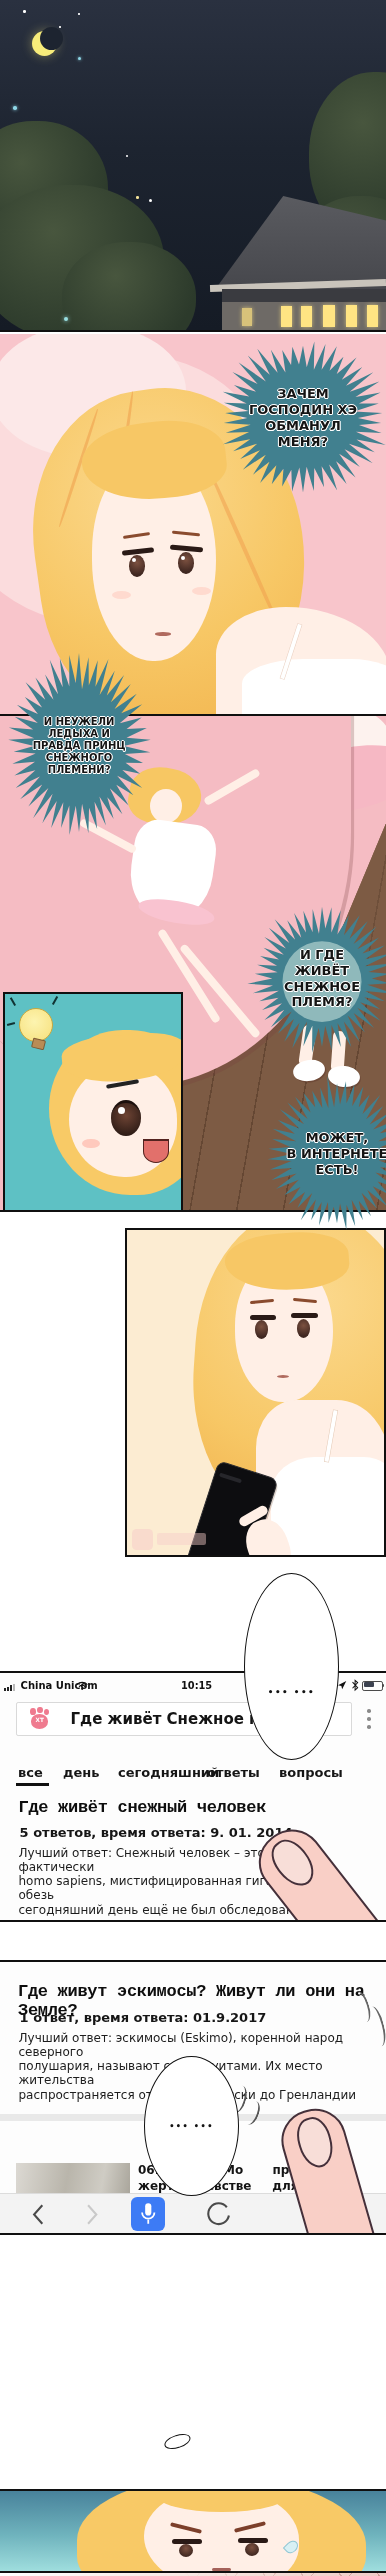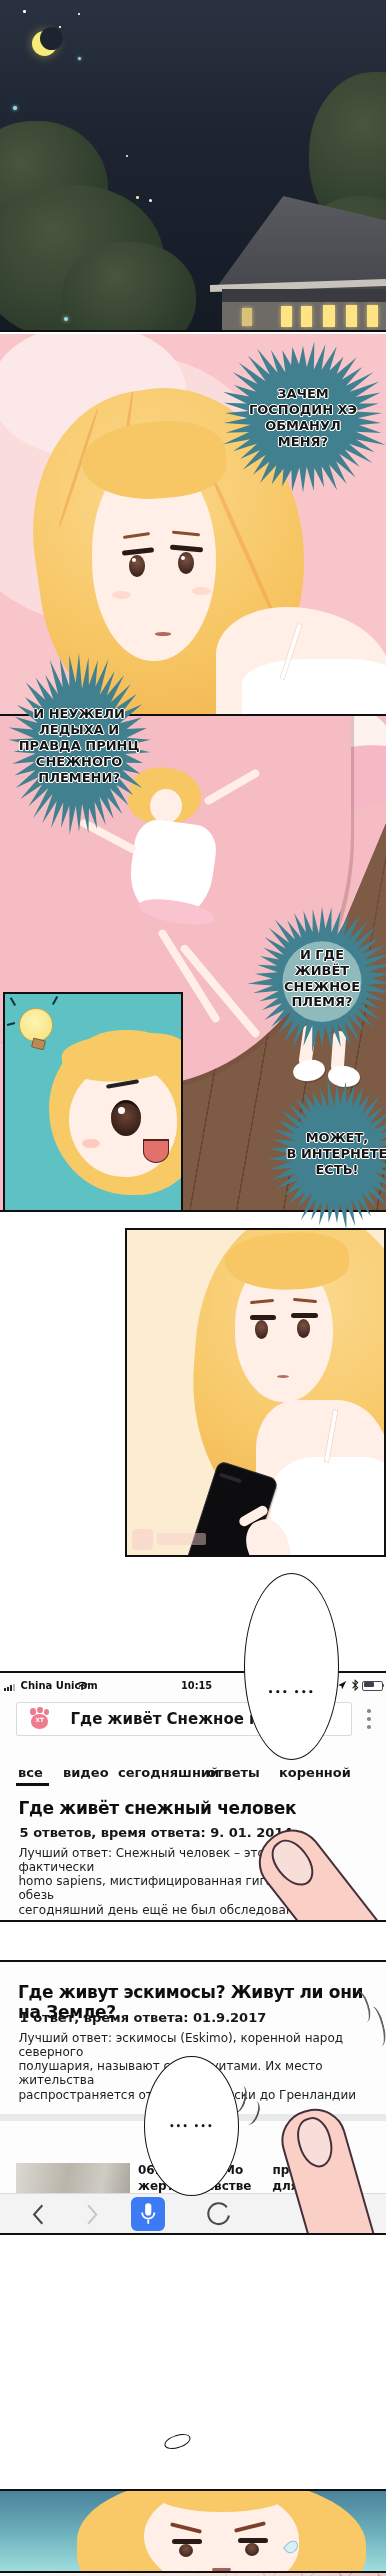--- a/index.html
+++ b/index.html
@@ -18,21 +18,21 @@
   .ebub{position:absolute;background:#fff;border:1.5px solid #101010;border-radius:50%;z-index:6;
         display:flex;align-items:center;justify-content:center;text-align:center;font-weight:bold;
         color:#141414;white-space:pre-line;line-height:1.25;}
   .star{position:absolute;border-radius:50%;background:#fff;}
   .bush{position:absolute;border-radius:48%;background:radial-gradient(circle at 40% 30%,#48563e,#2c3a2b 72%);}
   .win{position:absolute;background:#ffe483;box-shadow:0 0 4.6px rgba(255,228,131,.65);}
   .hairline{position:absolute;background:#ef9c4b;border-radius:40%;}
   .phone-ui{background:#fdfdfd;}
   .sb-txt{font-size:8.8px;color:#111;font-weight:bold;}
   .tab{position:absolute;font-size:13px;font-weight:bold;color:#161616;cursor:default;}
-  .rtitle{position:absolute;font-size:17px;font-weight:bold;color:#0e0e0e;letter-spacing:-0.3px;}
+  .rtitle{position:absolute;font-size:17px;font-weight:bold;color:#0e0e0e;letter-spacing:-0.3px;font-family:Liberation Mono, monospace;}
   .rmeta{position:absolute;font-size:13px;font-weight:bold;color:#161616;}
   .rsnip{position:absolute;font-size:12px;font-weight:500;color:#1d1d1d;white-space:pre-line;line-height:1.18;}
   .finger{position:absolute;width:61px;height:222px;background:#f9cfc6;border:2.1px solid #45303a;
           border-radius:31px 31px 15.5px 15.5px;z-index:5;}
   .finger .nail{position:absolute;left:50%;top:6.2px;transform:translateX(-50%);width:29px;height:47px;
           background:#f8ded8;border:2.1px solid #45303a;border-radius:46% 46% 52% 52%;}
   .arcline{position:absolute;width:13.4px;height:33px;border:0;border-right:2.1px solid #555;border-radius:50%;z-index:5;}
 </style>
 </head>
 <body>
@@ -111,21 +111,21 @@
     <div class="btxt" style="font-size:13px;">ЗАЧЕМ
 ГОСПОДИН ХЭ
 ОБМАНУЛ
 МЕНЯ?</div>
   </div>
 
   <div class="burst" style="left:4.1px;top:650px;width:150px;height:192px;">
     <svg viewBox="0 0 200 200" preserveAspectRatio="none">
         <polygon points="159.6,100.0 195.0,106.5 161.2,108.4 185.4,117.8 162.1,117.4 181.6,129.0 157.8,125.1 184.3,143.7 150.9,131.0 172.6,151.3 149.7,140.4 166.2,161.9 141.1,144.0 157.9,171.1 137.7,153.4 146.2,176.0 127.2,152.5 135.9,182.7 120.7,158.2 124.2,186.4 113.4,164.3 112.5,190.9 104.1,160.2 100.0,189.5 95.7,162.2 87.3,192.6 87.1,162.0 76.1,185.4 79.1,158.7 62.9,185.4 70.3,157.4 51.1,180.4 64.9,149.7 38.8,175.2 59.2,143.7 32.5,163.0 50.9,140.0 21.5,155.4 47.9,131.7 15.6,143.8 41.8,125.3 13.9,130.6 41.3,116.5 11.1,118.5 42.2,107.9 12.9,106.0 40.1,100.0 5.6,93.5 40.2,91.8 6.5,80.6 38.8,82.8 14.3,69.5 45.1,76.1 17.1,57.0 45.2,66.7 27.8,49.0 50.7,59.9 28.8,33.5 55.0,51.8 41.9,28.6 66.0,51.8 54.8,25.6 72.1,46.2 61.0,10.2 78.3,38.9 74.4,8.5 87.1,37.9 87.0,5.2 95.5,34.4 100.0,3.1 104.0,40.9 112.7,7.5 113.1,37.0 125.0,10.8 121.9,38.4 139.3,9.5 127.5,46.9 147.7,21.6 137.1,47.5 160.1,26.1 142.5,54.5 169.0,35.5 147.4,61.4 177.0,45.6 156.3,65.8 184.2,56.4 154.3,76.4 183.6,70.3 163.5,82.2 190.4,81.2 163.3,91.3 195.6,93.5" class="core" fill="#41808f"></polygon>
       </svg>
-    <div class="btxt" style="font-size:13px;">И НЕУЖЕЛИ
+    <div class="btxt" style="font-size:10px;">И НЕУЖЕЛИ
 ЛЕДЫХА И
 ПРАВДА ПРИНЦ
 СНЕЖНОГО
 ПЛЕМЕНИ?</div>
   </div>
 
   <div class="panel" style="top:716px;height:496px;background:#f5bcc3;border-bottom:2.1px solid #101010;">
 
     <div class="abs" style="left:155px;top:93px;width:237px;height:407px;background:repeating-linear-gradient(100deg,#6e4f3a 0 1.5px,#7d5b44 1.5px 47px),#7d5b44;clip-path:polygon(100% 0,28% 100%,100% 100%);"></div>
     <div class="abs" style="left:181px;top:276px;width:205px;height:220px;background:repeating-linear-gradient(100deg,#654733 0 1.5px,#7d5b44 1.5px 46px),#7d5b44;"></div>
@@ -264,24 +264,24 @@
         <circle cx="22" cy="21" r="7.5" fill="none" stroke="#d6d6d6" stroke-width="3"></circle>
       </svg>
     </div>
     <div class="abs" style="left:367px;top:36px;width:4.1px;height:23px;">
       <div style="width:3.6px;height:3.6px;border-radius:50%;background:#8a8a8a;margin-bottom:4.6px;"></div>
       <div style="width:3.6px;height:3.6px;border-radius:50%;background:#8a8a8a;margin-bottom:4.6px;"></div>
       <div style="width:3.6px;height:3.6px;border-radius:50%;background:#8a8a8a;"></div>
     </div>
 
     <span class="tab" style="left:18px;top:92px;">все</span>
-    <span class="tab" style="left:63px;top:92px;">видео</span>
+    <span class="tab" style="left:63px;top:92px;">день</span>
     <span class="tab" style="left:118px;top:92px;">сегодняшний</span>
     <span class="tab" style="left:207px;top:92px;">ответы</span>
-    <span class="tab" style="left:279px;top:92px;">коренной</span>
+    <span class="tab" style="left:279px;top:92px;">вопросы</span>
     <div class="abs" style="left:15.5px;top:110px;width:33px;height:3.1px;background:#111;"></div>
 
     <span class="rtitle" style="left:18.5px;top:125px;">Где живёт снежный человек</span>
     <span class="rmeta" style="left:19.6px;top:152px;">5 ответов, время ответа: 9. 01. 2014</span>
     <div class="rsnip" style="left:18.5px;top:173px;width:309px;">Лучший ответ: Снежный человек – это, фактически
 homo sapiens, мистифицированная гигантская обезь
 сегодняшний день ещё не был обследован ни один
 Легенды о снежных людях...</div>
 
     <div class="finger" style="left:309px;top:140px;transform:rotate(-38deg);">

